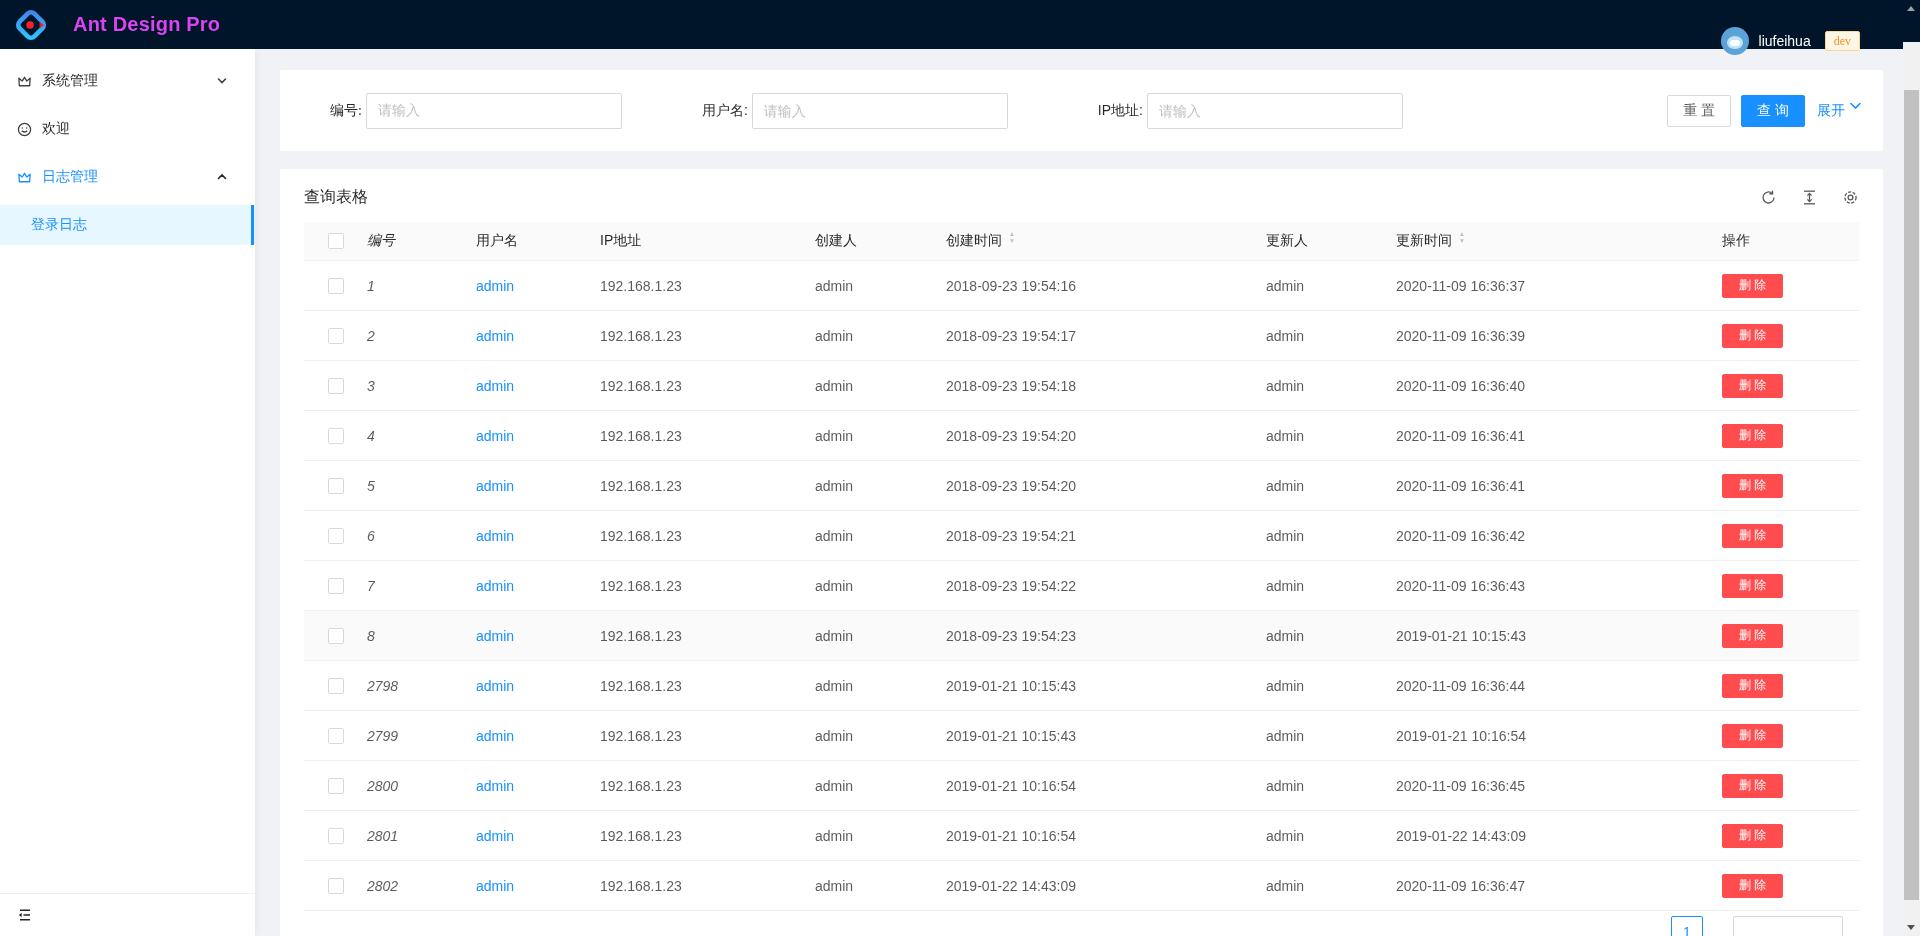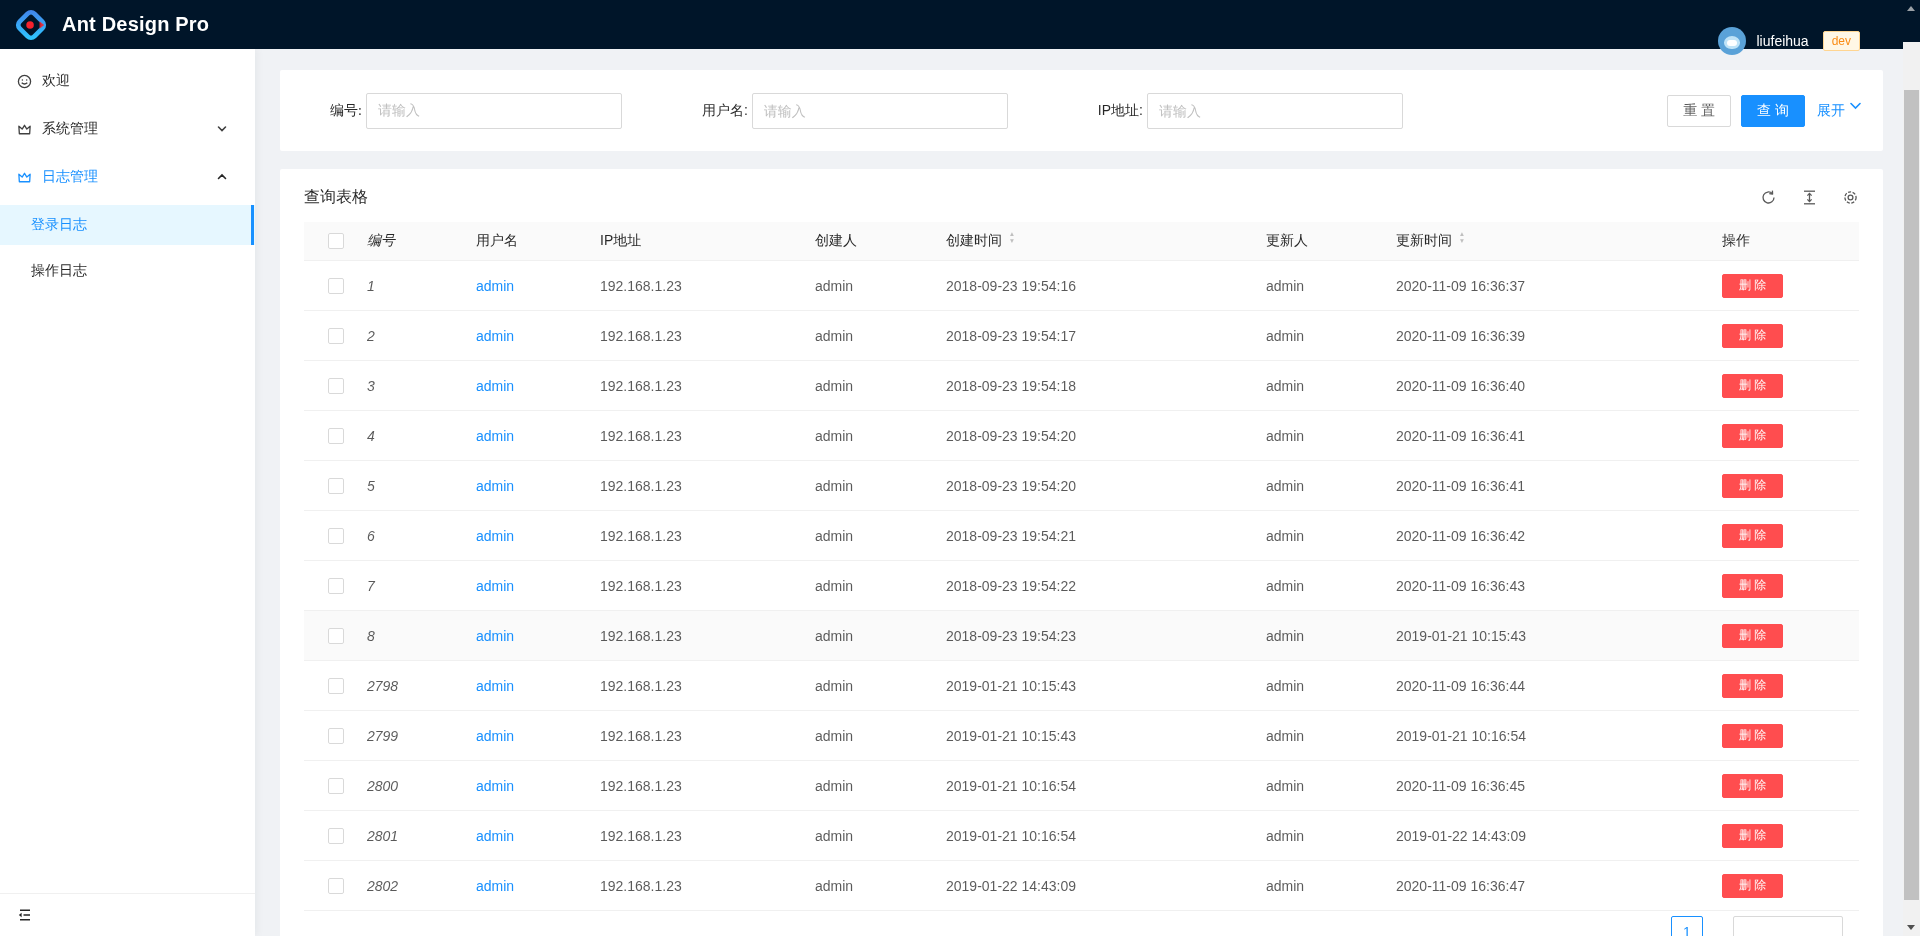--- a/index.html
+++ b/index.html
@@ -2,27 +2,27 @@
 <html><head>
 <meta charset="utf-8">
 <style>
   * { margin:0; padding:0; box-sizing:border-box; }
   html,body { width:1920px; height:936px; overflow:hidden; font-family:"Liberation Sans","DejaVu Sans",sans-serif; font-size:14px; color:rgba(0,0,0,.65); background:#f0f2f5; }
 
   
   .app-header { position:absolute; top:0; left:0; width:1920px; height:49px; background:#001529; display:flex; align-items:center; z-index:30; }
   .logo-wrap { display:flex; align-items:center; padding-left:14px; }
   .logo-svg { width:34px; height:34px; }
-  .app-title { color:#ffffff; font-size:20px; font-weight:bold; margin-left:14px; letter-spacing:.2px; }
+  .app-title { color:#d946ef; font-size:20px; font-weight:bold; margin-left:25px; letter-spacing:.2px; }
   .header-right { margin-left:auto; display:flex; align-items:center; padding-right:60px;margin-top:32px; }
   .avatar { width:28px; height:28px; border-radius:50%; background:#5aa2d8; position:relative; overflow:hidden; flex:none; }
   .avatar::before { content:""; position:absolute; left:6px; top:9px; width:16px; height:13px; border-radius:50% 50% 46% 46%; background:#bfe3f7; }
   .avatar::after { content:""; position:absolute; left:9px; top:13px; width:10px; height:6px; border-radius:4px; background:#fff; }
   .username { color:#fff; margin:0 14px 0 10px; font-size:14px; }
-  .env-tag { background:#fff7e6; border:1px solid #ffd591; color:#fa8c16; font-size:12px; line-height:18px; padding:0 8px; border-radius:2px; }
+  .env-tag { background:#fff7e6; border:1px solid #ffd591; color:#fa8c16; font-size:12px; line-height:18px; padding:0 8px; border-radius:2px;font-family:Liberation Serif, serif; }
 
   
   .sidebar { position:absolute; top:49px; left:0; bottom:0; width:255px; background:#fff; box-shadow:2px 0 8px rgba(29,35,41,.05); z-index:20; }
   .menu { padding-top:4px; }
   .menu-item { height:40px; margin:8px 0; display:flex; align-items:center; padding:0 16px 0 17px; cursor:pointer; color:rgba(0,0,0,.85); }
   .menu-item .mi-icon { width:15px; height:15px; margin-right:10px; flex:none; }
   .menu-item .mi-label { flex:1; }
   .menu-item .mi-arrow { width:10px; height:10px; margin-right:12px; }
   .menu-item.active { color:#1890ff; }
   .submenu-item { height:40px; margin:6px 0; display:flex; align-items:center; padding-left:31px; cursor:pointer; color:rgba(0,0,0,.85); position:relative; }
@@ -113,50 +113,47 @@
     <span class="avatar"></span>
     <span class="username">liufeihua</span>
     <span class="env-tag">dev</span>
   </div>
 </div>
 
 <div class="sidebar">
   <div class="menu">
     <div class="menu-item">
       <svg class="mi-icon" viewBox="0 0 16 16">
+        <path d="M2.5 12.5 L2 4.5 L5.5 7.5 L8 3.5 L10.5 7.5 L14 4.5 L13.5 12.5 Z" class="stroke-dark" stroke-linejoin="round"></path>
+      </svg>
+      <span class="mi-label">系统管理</span>
+      <svg class="mi-arrow" viewBox="0 0 10 10">
+        <path d="M1.5 3 L5 6.5 L8.5 3" fill="none" stroke="#404040" stroke-width="1.6" stroke-linecap="round"></path>
+      </svg>
+    </div>
+    <div class="menu-item">
+      <svg class="mi-icon" viewBox="0 0 16 16">
         <circle cx="8" cy="8" r="6.5" class="stroke-dark"></circle>
         <circle cx="5.7" cy="6.4" r=".8" fill="#404040"></circle>
         <circle cx="10.3" cy="6.4" r=".8" fill="#404040"></circle>
         <path d="M5 9.3 Q8 12 11 9.3" class="stroke-dark"></path>
       </svg>
       <span class="mi-label">欢迎</span>
     </div>
-    <div class="menu-item">
-      <svg class="mi-icon" viewBox="0 0 16 16">
-        <path d="M2.5 12.5 L2 4.5 L5.5 7.5 L8 3.5 L10.5 7.5 L14 4.5 L13.5 12.5 Z" class="stroke-dark" stroke-linejoin="round"></path>
-      </svg>
-      <span class="mi-label">系统管理</span>
-      <svg class="mi-arrow" viewBox="0 0 10 10">
-        <path d="M1.5 3 L5 6.5 L8.5 3" fill="none" stroke="#404040" stroke-width="1.6" stroke-linecap="round"></path>
-      </svg>
-    </div>
     <div class="menu-item active">
       <svg class="mi-icon" viewBox="0 0 16 16">
         <path d="M2.5 12.5 L2 4.5 L5.5 7.5 L8 3.5 L10.5 7.5 L14 4.5 L13.5 12.5 Z" class="stroke-blue" stroke-linejoin="round"></path>
       </svg>
       <span class="mi-label">日志管理</span>
       <svg class="mi-arrow" viewBox="0 0 10 10">
         <path d="M1.5 6.5 L5 3 L8.5 6.5" fill="none" stroke="#262626" stroke-width="1.6" stroke-linecap="round"></path>
       </svg>
     </div>
     <div class="submenu-item selected">
       <span>登录日志</span>
-    </div>
-    <div class="submenu-item">
-      <span>操作日志</span>
     </div>
   </div>
   <div class="sidebar-footer">
     <svg class="fold-icon" viewBox="0 0 16 16">
       <path d="M3 3.2 H13 M6.5 8 H13 M3 12.8 H13" stroke="#262626" stroke-width="1.5" fill="none"></path>
       <path d="M4.6 5.8 L1.8 8 L4.6 10.2 Z" fill="#262626"></path>
     </svg>
   </div>
 </div>
 

